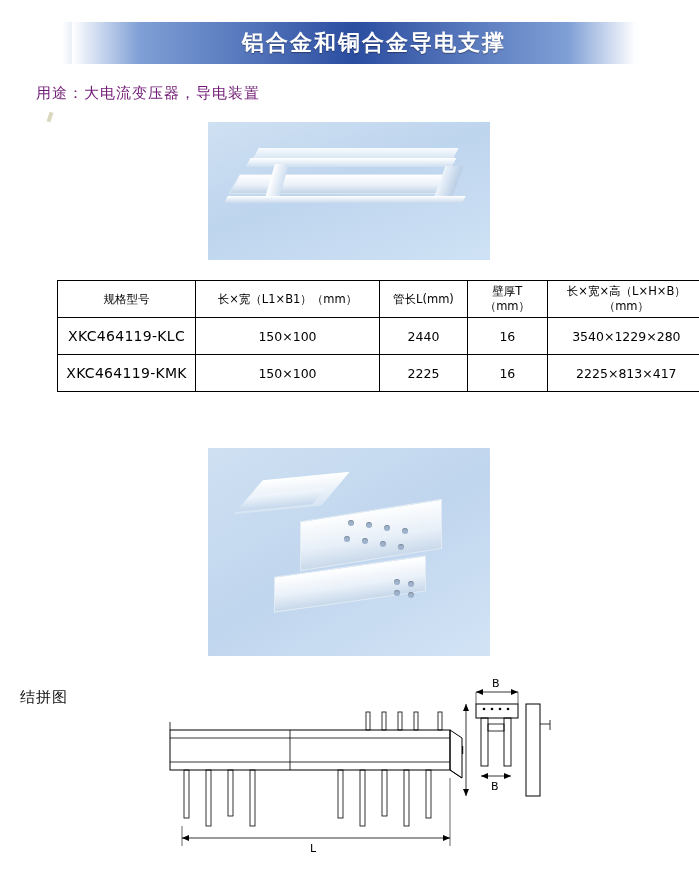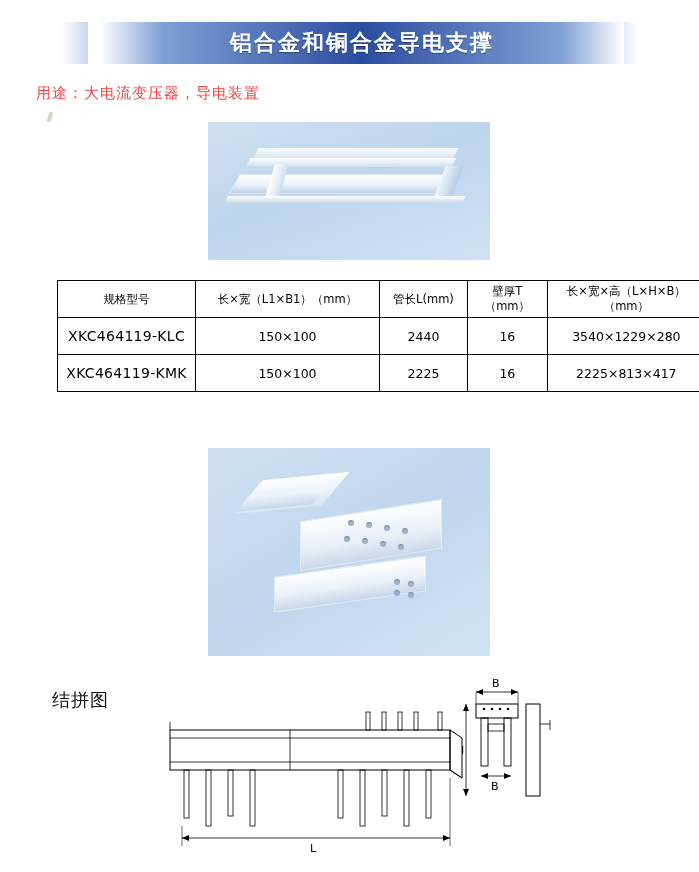--- a/index.html
+++ b/index.html
@@ -12,28 +12,29 @@
     height: 872px;
     position: relative;
     font-family: "Liberation Sans", sans-serif;
     color: #111;
     overflow: hidden;
   }
 
   
   .banner {
     position: absolute;
-    left: 100px;
+    left: 72px;
     top: 22px;
     width: 524px;
     height: 42px;
     background: linear-gradient(to right, #ffffff 0%, #7f9fd6 12%, #2b4da0 50%, #7f9fd6 88%, #ffffff 100%);
     display: flex;
     align-items: center;
     justify-content: center;
+    padding-left: 40px;
   }
   .banner-inner {
     font-size: 22px;
     font-weight: bold;
     color: #ffffff;
     letter-spacing: 2px;
     font-family: "DejaVu Sans", sans-serif;
     text-shadow: 0 1px 1px rgba(0,0,0,0.35);
   }
   .banner-edge-left, .banner-edge-right {
@@ -45,21 +46,21 @@
   .banner-edge-left { left: 62px; background: linear-gradient(to right, rgba(255,255,255,0) 0%, #c9d6ef 100%); }
   .banner-edge-right { left: 612px; background: linear-gradient(to left, rgba(255,255,255,0) 0%, #c9d6ef 100%); }
 
   
   .usage {
     position: absolute;
     left: 36px;
     top: 84px;
     font-size: 15px;
     font-family: "DejaVu Sans", sans-serif;
-    color: #ef4444;
+    color: #701a75;
     letter-spacing: 1px;
   }
 
   
   .photo1 {
     position: absolute;
     left: 208px;
     top: 122px;
     width: 282px;
     height: 138px;
@@ -209,23 +210,23 @@
     width: 6px;
     height: 6px;
     border-radius: 50%;
     background: #9fb4cc;
     box-shadow: inset 0 1px 1px rgba(0,0,0,.25);
   }
 
   
   .assembly-label {
     position: absolute;
-    left: 52px;
+    left: 20px;
     top: 688px;
-    font-size: 18px;
+    font-size: 15px;
     font-family: Liberation Mono, monospace;
     letter-spacing: 1px;
   }
   .draw {
     position: absolute;
     left: 150px;
     top: 700px;
     width: 420px;
     height: 160px;
   }

